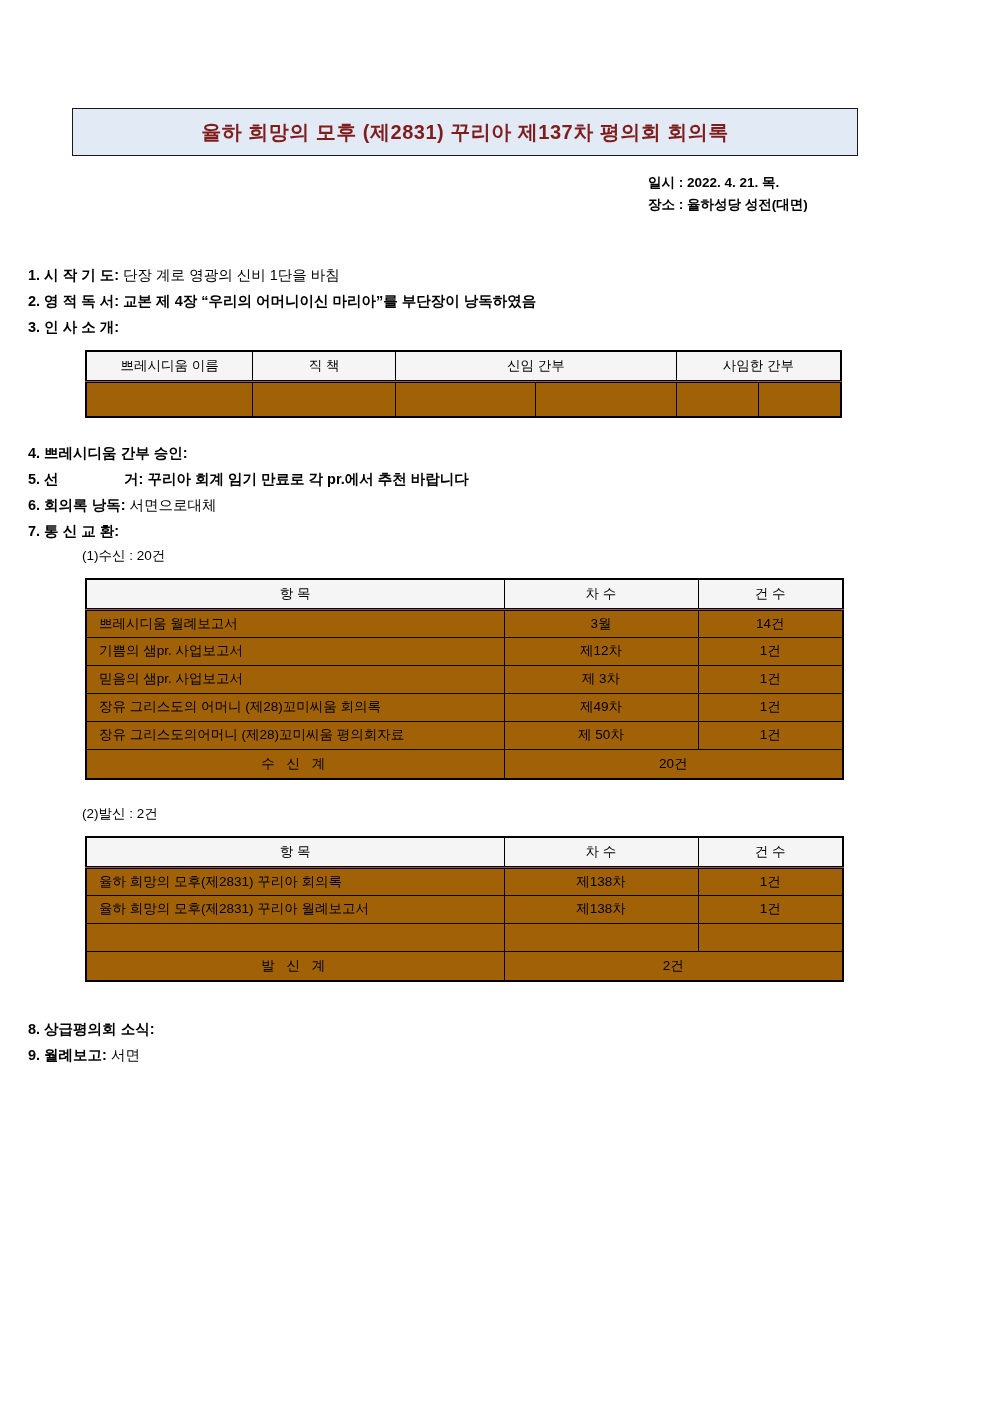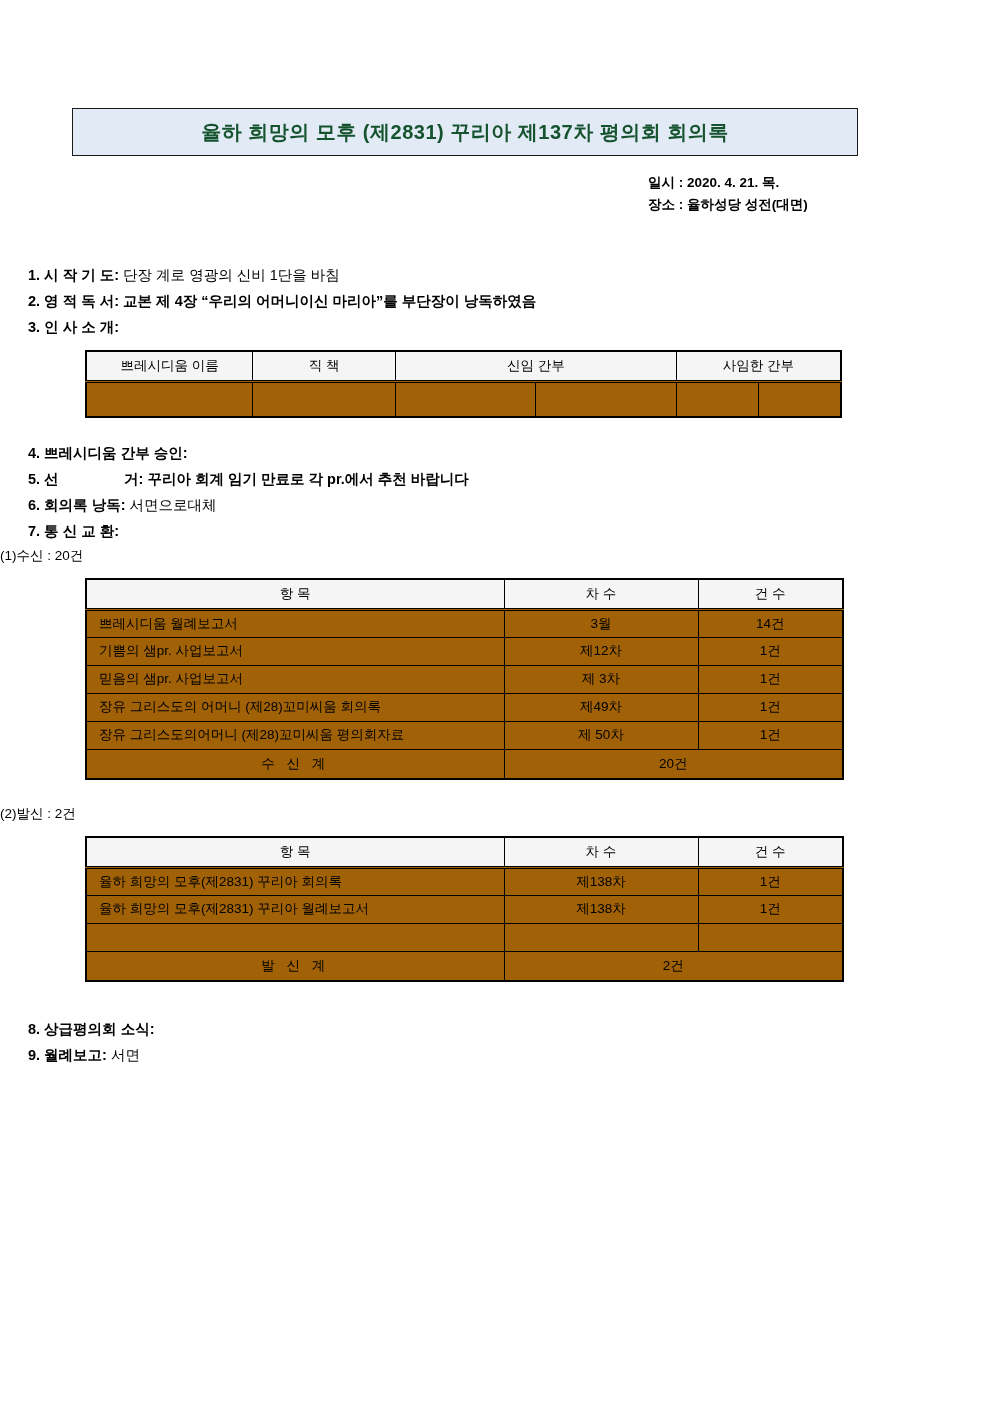--- a/index.html
+++ b/index.html
@@ -36,21 +36,21 @@
     border: 1.5px solid #1a1a1a;
     box-sizing: border-box;
     display: flex;
     align-items: center;
     justify-content: center;
   }
   .title-text {
     font-size: 20px;
     font-weight: bold;
     letter-spacing: 0.5px;
-    color: #14532d;
+    color: #7f1d1d;
     white-space: nowrap;
   }
 
   
   .meta {
     position: absolute;
     left: 560px;
     top: 172px;
     width: 330px;
     text-align: left;
@@ -88,20 +88,21 @@
   }
   .item-value.bold {
     font-weight: bold;
   }
   .sp9 { display:inline-block; min-width: 96px; }
 
   .subitem {
     display: block;
     font-size: 13.5px;
     line-height: 24px;
+    padding-left: 82px;
     white-space: nowrap;
   }
 
   .gap-sm { height: 10px; }
   .gap-md { height: 22px; }
   .gap-lg { height: 34px; }
 
   
   table.doc-table {
     border-collapse: collapse;
@@ -159,21 +160,21 @@
 </head>
 <body>
 
 <div class="page">
 
   <div class="title-banner">
     <span class="title-text">율하 희망의 모후 (제2831) 꾸리아 제137차  평의회 회의록</span>
   </div>
 
   <div class="meta">
-    <div class="meta-line">일시 : 2020. 4. 21. 목.</div>
+    <div class="meta-line">일시 : 2022. 4. 21. 목.</div>
     <div class="meta-line">장소 : 율하성당 성전(대면)</div>
   </div>
 
   <div class="content">
 
     <div class="item-row">
       <span class="item-label">1. 시 작 기 도:</span>
       <span class="item-value">단장 계로 영광의 신비 1단을 바침</span>
     </div>
 

